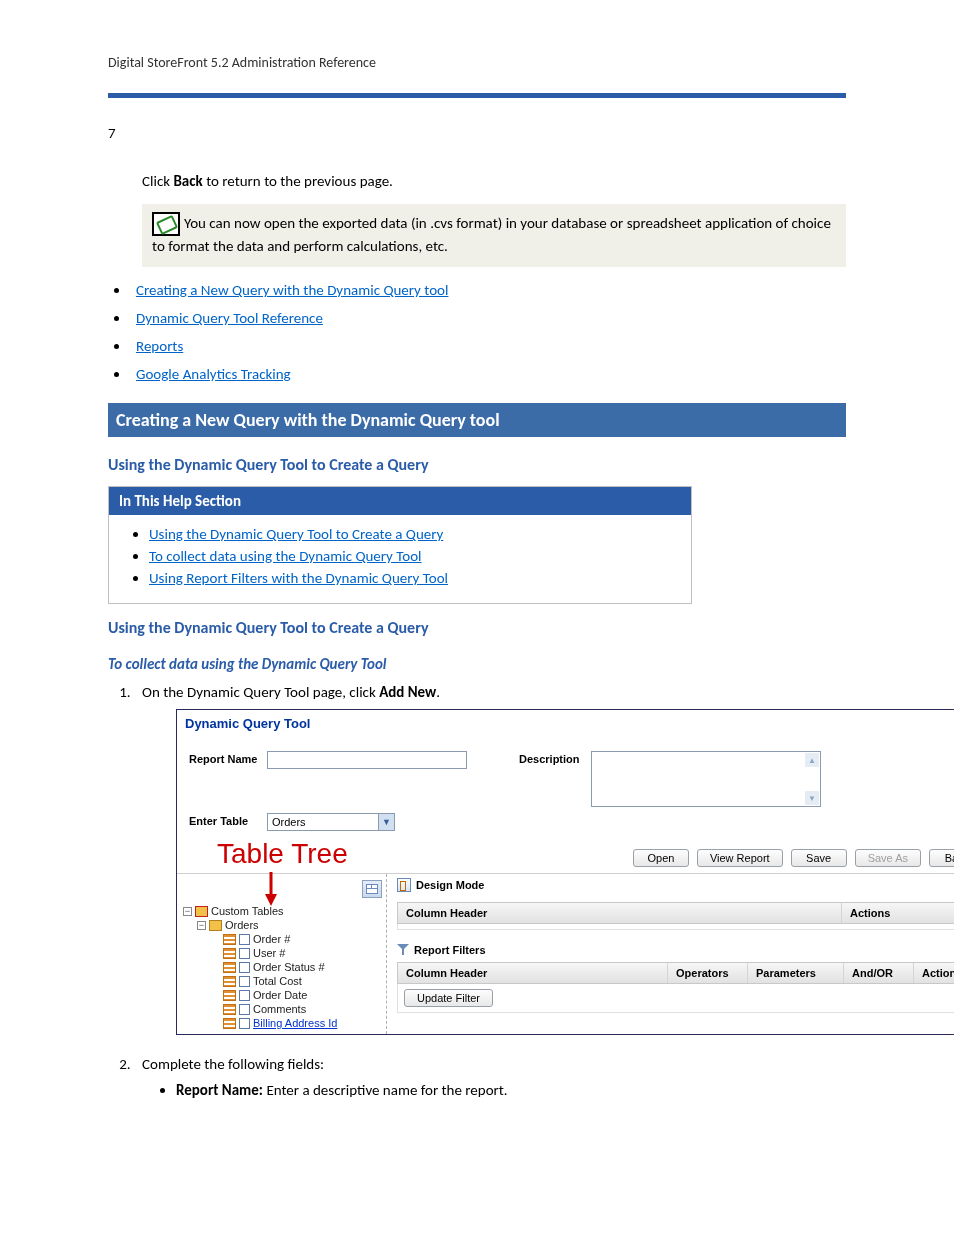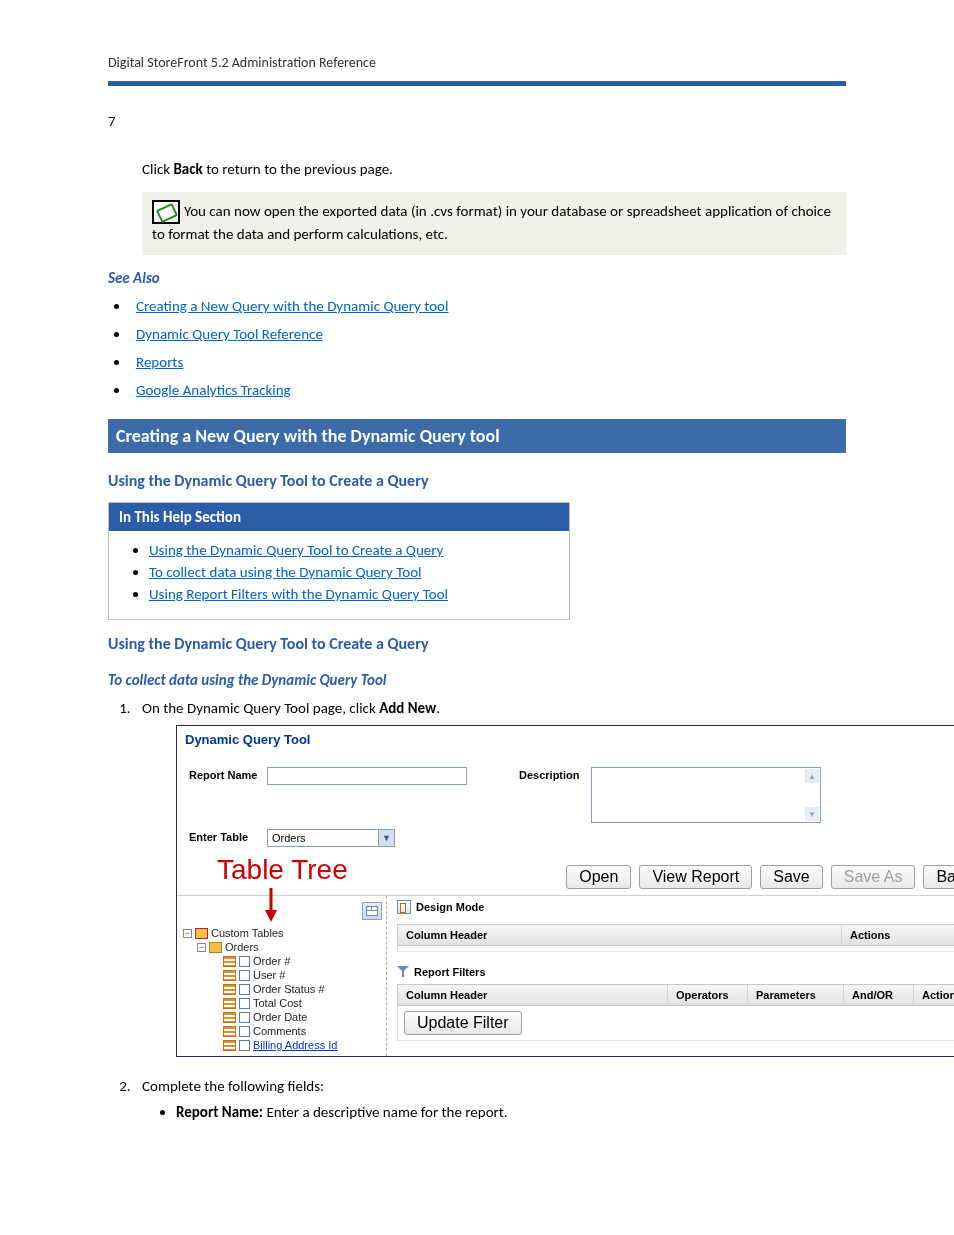--- a/index.html
+++ b/index.html
@@ -9,21 +9,21 @@
     color: #000;
     background: #fff;
     width: 954px;
   }
   .page {
     padding: 54px 108px 40px 108px;
   }
   .doc-header {
     font-size: 14px;
     color: #333;
-    padding-bottom: 10px;
+    padding-bottom: 22px;
     border-bottom: 5px solid #2a5ca8;
     margin-bottom: 26px;
   }
   .step-line {
     display: flex;
     margin-bottom: 14px;
   }
   .step-num {
     width: 34px;
     flex-shrink: 0;
@@ -91,21 +91,21 @@
   }
   .blue-italic {
     color: #2a5ca8;
     font-weight: bold;
     font-style: italic;
     margin: 18px 0 10px 0;
     font-size: 15px;
   }
   .help-box {
     border: 1px solid #c0c0c0;
-    width: 462px;
+    width: 584px;
     margin: 12px 0 4px 0;
   }
   .help-box-header {
     background: #2a5ca8;
     color: #fff;
     font-weight: bold;
     padding: 5px 10px;
     font-size: 15px;
   }
   .help-box-body {
@@ -193,21 +193,21 @@
   .fig-buttons {
     display: flex;
     justify-content: flex-end;
     gap: 8px;
     padding: 4px 14px 6px 0;
   }
   .fig-btn {
     border: 1px solid #9aa0a8;
     border-radius: 3px;
     background: linear-gradient(#fdfdfd,#e8e8e8);
-    font-size: 16px;
+    font-size: 11px;
     padding: 2px 12px;
     min-width: 56px;
     text-align: center;
   }
   .fig-btn.disabled { color: #a0a0a0; }
   .annot {
     position: absolute;
     color: #cc0000;
     font-family: Arial, sans-serif;
     font-size: 28px;
@@ -375,21 +375,20 @@
     <div class="step-num">7</div>
     <div class="step-text">
       <span>Click </span><span class="bold">Back</span><span> to return to the previous page.</span>
     </div>
   </div>
 
   <div class="note-box">
     <span class="note-icon"></span><span>You can now open the exported data (in .cvs format) in your database or spreadsheet application of choice to format the data and perform calculations, etc.</span>
   </div>
 
-  <div class="see-also">See Also</div>
   <ul class="links">
     <li><span class="link-text">Creating a New Query with the Dynamic Query tool</span></li>
     <li><span class="link-text">Dynamic Query Tool Reference</span></li>
     <li><span class="link-text">Reports</span></li>
     <li><span class="link-text">Google Analytics Tracking</span></li>
   </ul>
 
   <div class="section-banner">Creating a New Query with the Dynamic Query tool</div>
 
   <div class="subheading">Using the Dynamic Query Tool to Create a Query</div>

